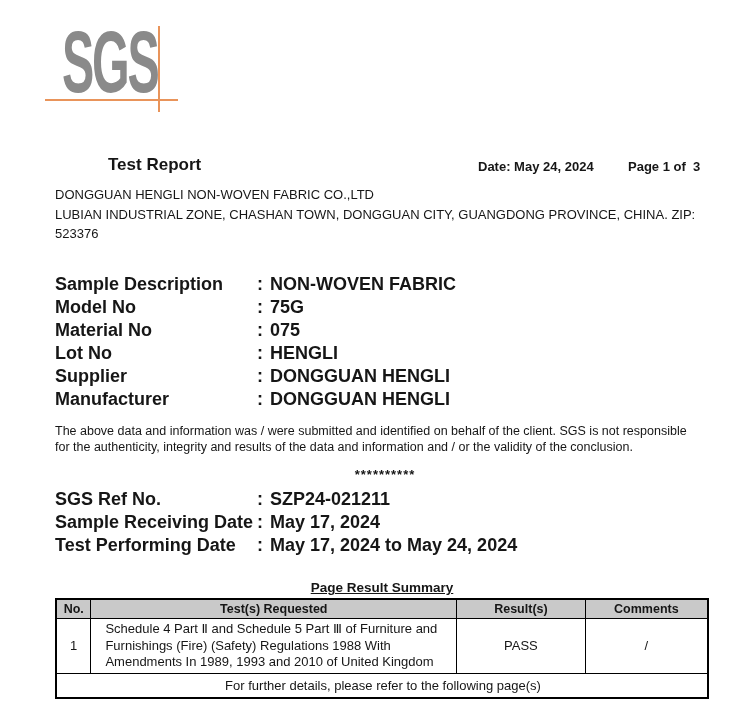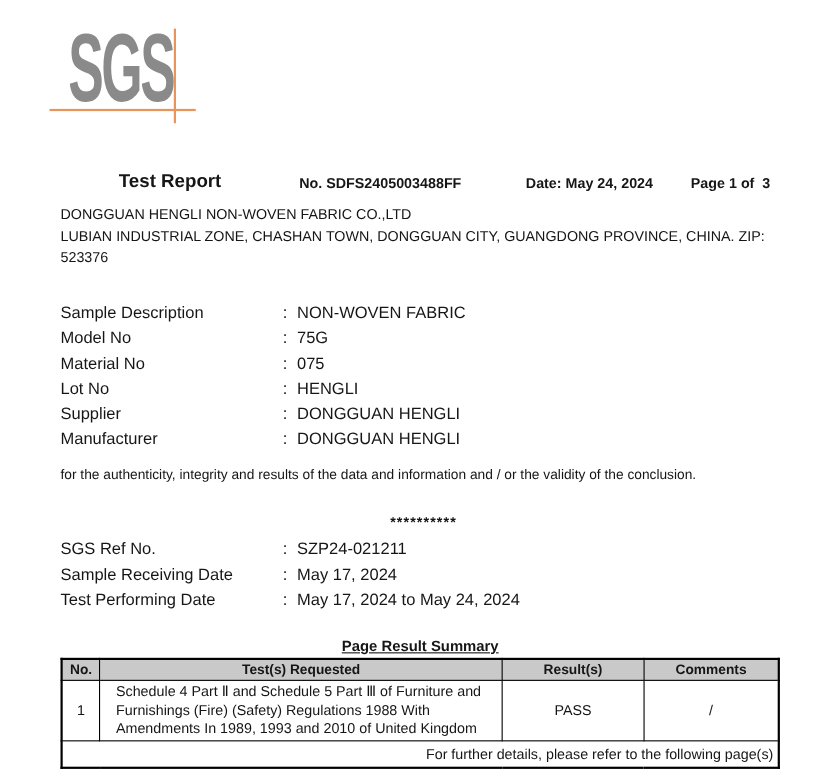--- a/index.html
+++ b/index.html
@@ -60,21 +60,21 @@
   .client-block {
     position: absolute;
     left: 55px;
     top: 173px;
     width: 660px;
     font-size: 13px;
     line-height: 19.5px;
   }
 
   
-  .info-block { position: absolute; left: 55px; width: 655px; font-size: 15px; }
+  .info-block { position: absolute; left: 55px; width: 655px; font-size: 18px; font-weight: bold; }
   .sample-block { top: 261px; }
   .ref-block    { top: 476px; }
   .info-row { display: flex; height: 23px; line-height: 23px; }
   .info-row .label { width: 202px; flex: 0 0 202px; }
   .info-row .colon { width: 13px;  flex: 0 0 13px; }
   .info-row .value { flex: 1; }
 
   
   .disclaimer {
     position: absolute;
@@ -132,39 +132,38 @@
   }
   .summary-table td.center { text-align: center; vertical-align: middle; }
   .summary-table td.test-cell {
     text-align: left;
     vertical-align: middle;
     padding: 2px 4px 2px 14px;
     line-height: 16.5px;
     height: 48px;
   }
   .summary-table td.foot-cell {
-    text-align: right;
+    text-align: center;
     padding: 3px 4px 3px 6px;
     height: 17px;
   }
 </style>
 </head>
 <body>
 
 <div class="page">
 
   <div>
     <div class="logo-text">SGS</div>
     <div class="logo-line-h"></div>
     <div class="logo-line-v"></div>
   </div>
 
   <div class="header-row">
     <span class="hdr-title">Test Report</span>
-    <span class="hdr-no">No. SDFS2405003488FF</span>
     <span class="hdr-date">Date: May 24, 2024</span>
     <span class="hdr-page">Page 1 of  3</span>
   </div>
 
   <div class="client-block">
     <div>DONGGUAN HENGLI NON-WOVEN FABRIC CO.,LTD</div>
     <div>LUBIAN INDUSTRIAL ZONE, CHASHAN TOWN, DONGGUAN CITY, GUANGDONG PROVINCE, CHINA. ZIP:</div>
     <div>523376</div>
   </div>
 
@@ -195,20 +194,21 @@
       <span class="value">DONGGUAN HENGLI</span>
     </div>
     <div class="info-row">
       <span class="label">Manufacturer</span>
       <span class="colon">:</span>
       <span class="value">DONGGUAN HENGLI</span>
     </div>
   </div>
 
   <div class="disclaimer">
+    <div>The above data and information was / were submitted and identified on behalf of the client. SGS is not responsible</div>
     <div>for the authenticity, integrity and results of the data and information and / or the validity of the conclusion.</div>
   </div>
 
   <div class="stars">**********</div>
 
   <div class="info-block ref-block">
     <div class="info-row">
       <span class="label">SGS Ref No.</span>
       <span class="colon">:</span>
       <span class="value">SZP24-021211</span>

